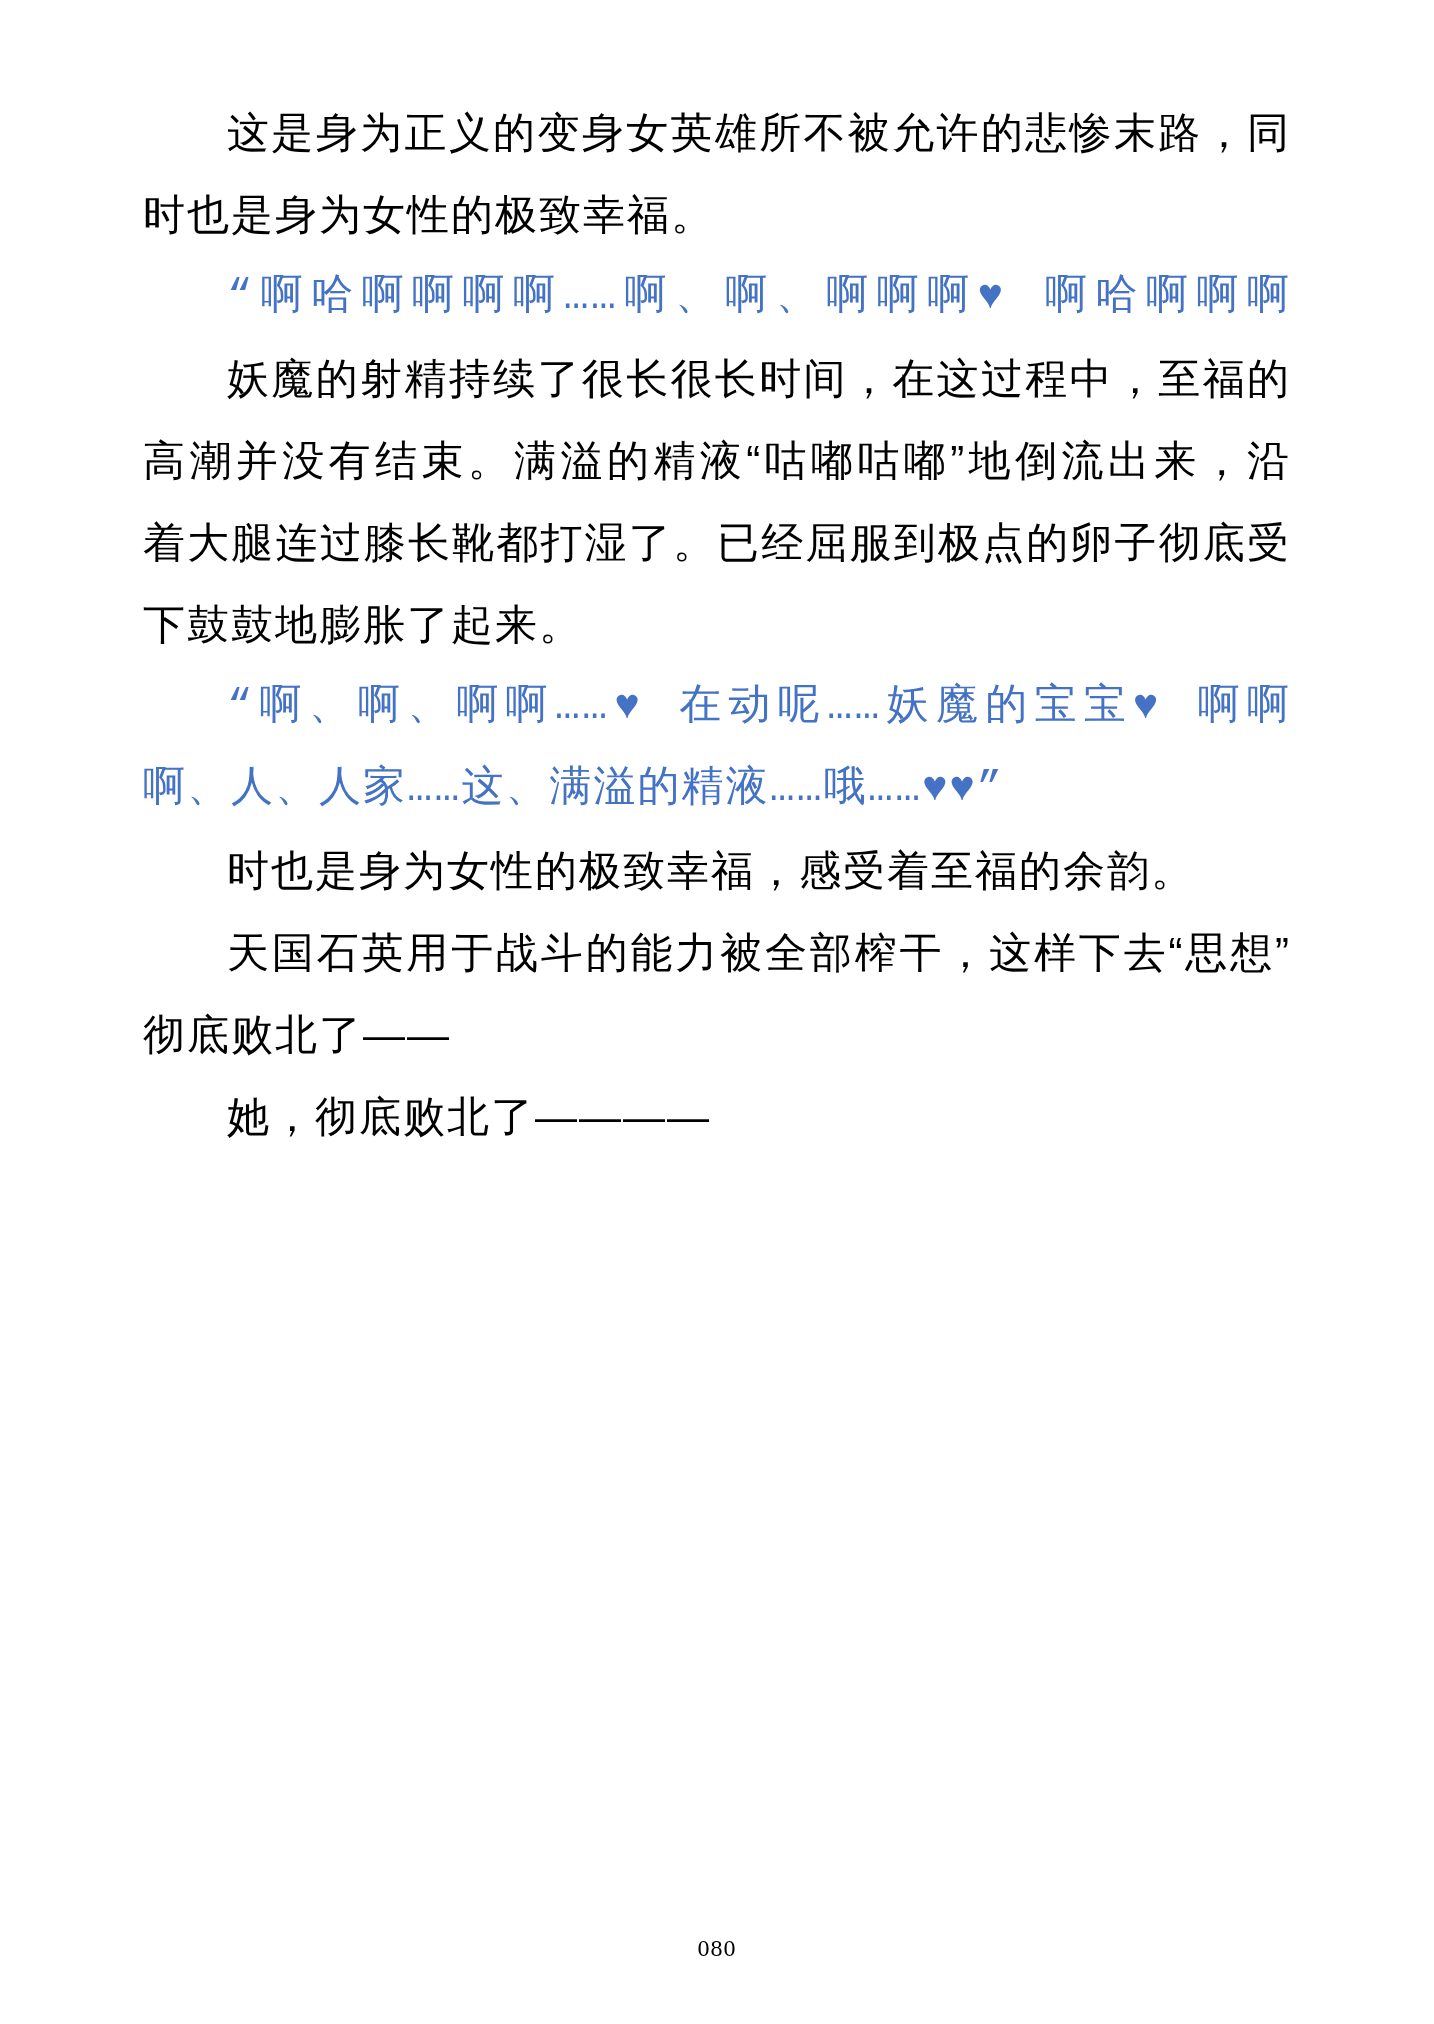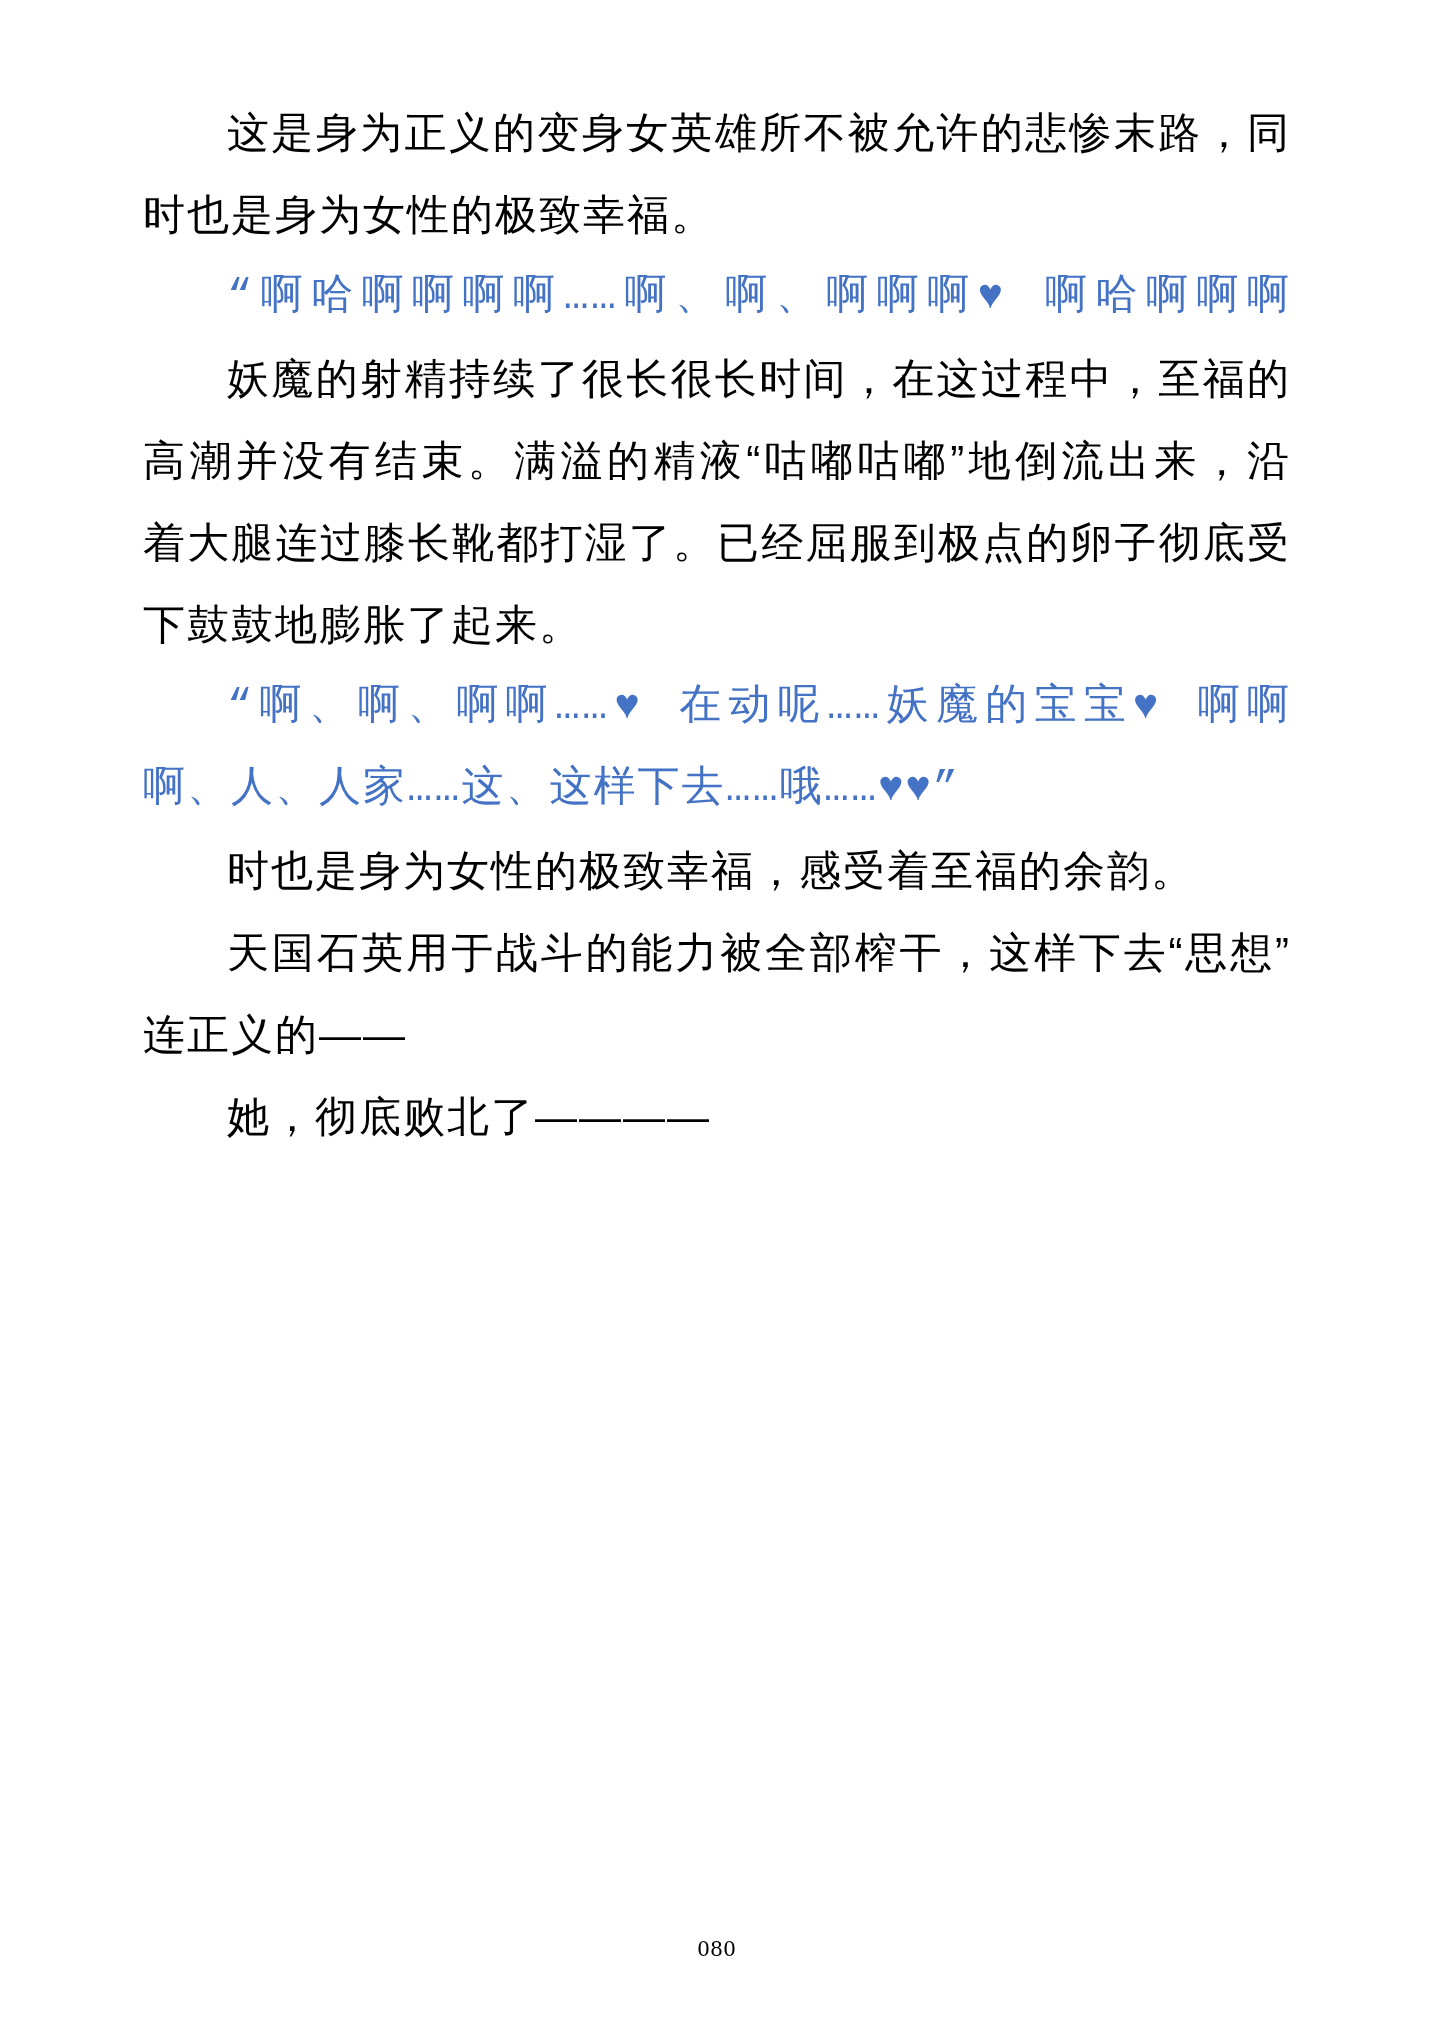--- a/index.html
+++ b/index.html
@@ -63,20 +63,20 @@
 
 <div class="text-block">
   <div class="line indent justify">这是身为正义的变身女英雄所不被允许的悲惨末路，同</div>
   <div class="line">时也是身为女性的极致幸福。</div>
   <div class="line indent justify blue">“啊哈啊啊啊啊……啊、啊、啊啊啊♥ 啊哈啊啊啊</div>
   <div class="line indent justify">妖魔的射精持续了很长很长时间，在这过程中，至福的</div>
   <div class="line justify">高潮并没有结束。满溢的精液“咕嘟咕嘟”地倒流出来，沿</div>
   <div class="line justify">着大腿连过膝长靴都打湿了。已经屈服到极点的卵子彻底受</div>
   <div class="line">下鼓鼓地膨胀了起来。</div>
   <div class="line indent justify blue">“啊、啊、啊啊……♥ 在动呢……妖魔的宝宝♥ 啊啊</div>
-  <div class="line blue">啊、人、人家……这、这样下去……哦……♥♥”</div>
+  <div class="line blue">啊、人、人家……这、满溢的精液……哦……♥♥”</div>
   <div class="line indent">时也是身为女性的极致幸福，感受着至福的余韵。</div>
   <div class="line indent justify">天国石英用于战斗的能力被全部榨干，这样下去“思想”</div>
-  <div class="line">连正义的——</div>
+  <div class="line">彻底败北了——</div>
   <div class="line indent">她，彻底败北了————</div>
 </div>
 
 <div class="page-number">080</div>
 
 </body></html>

